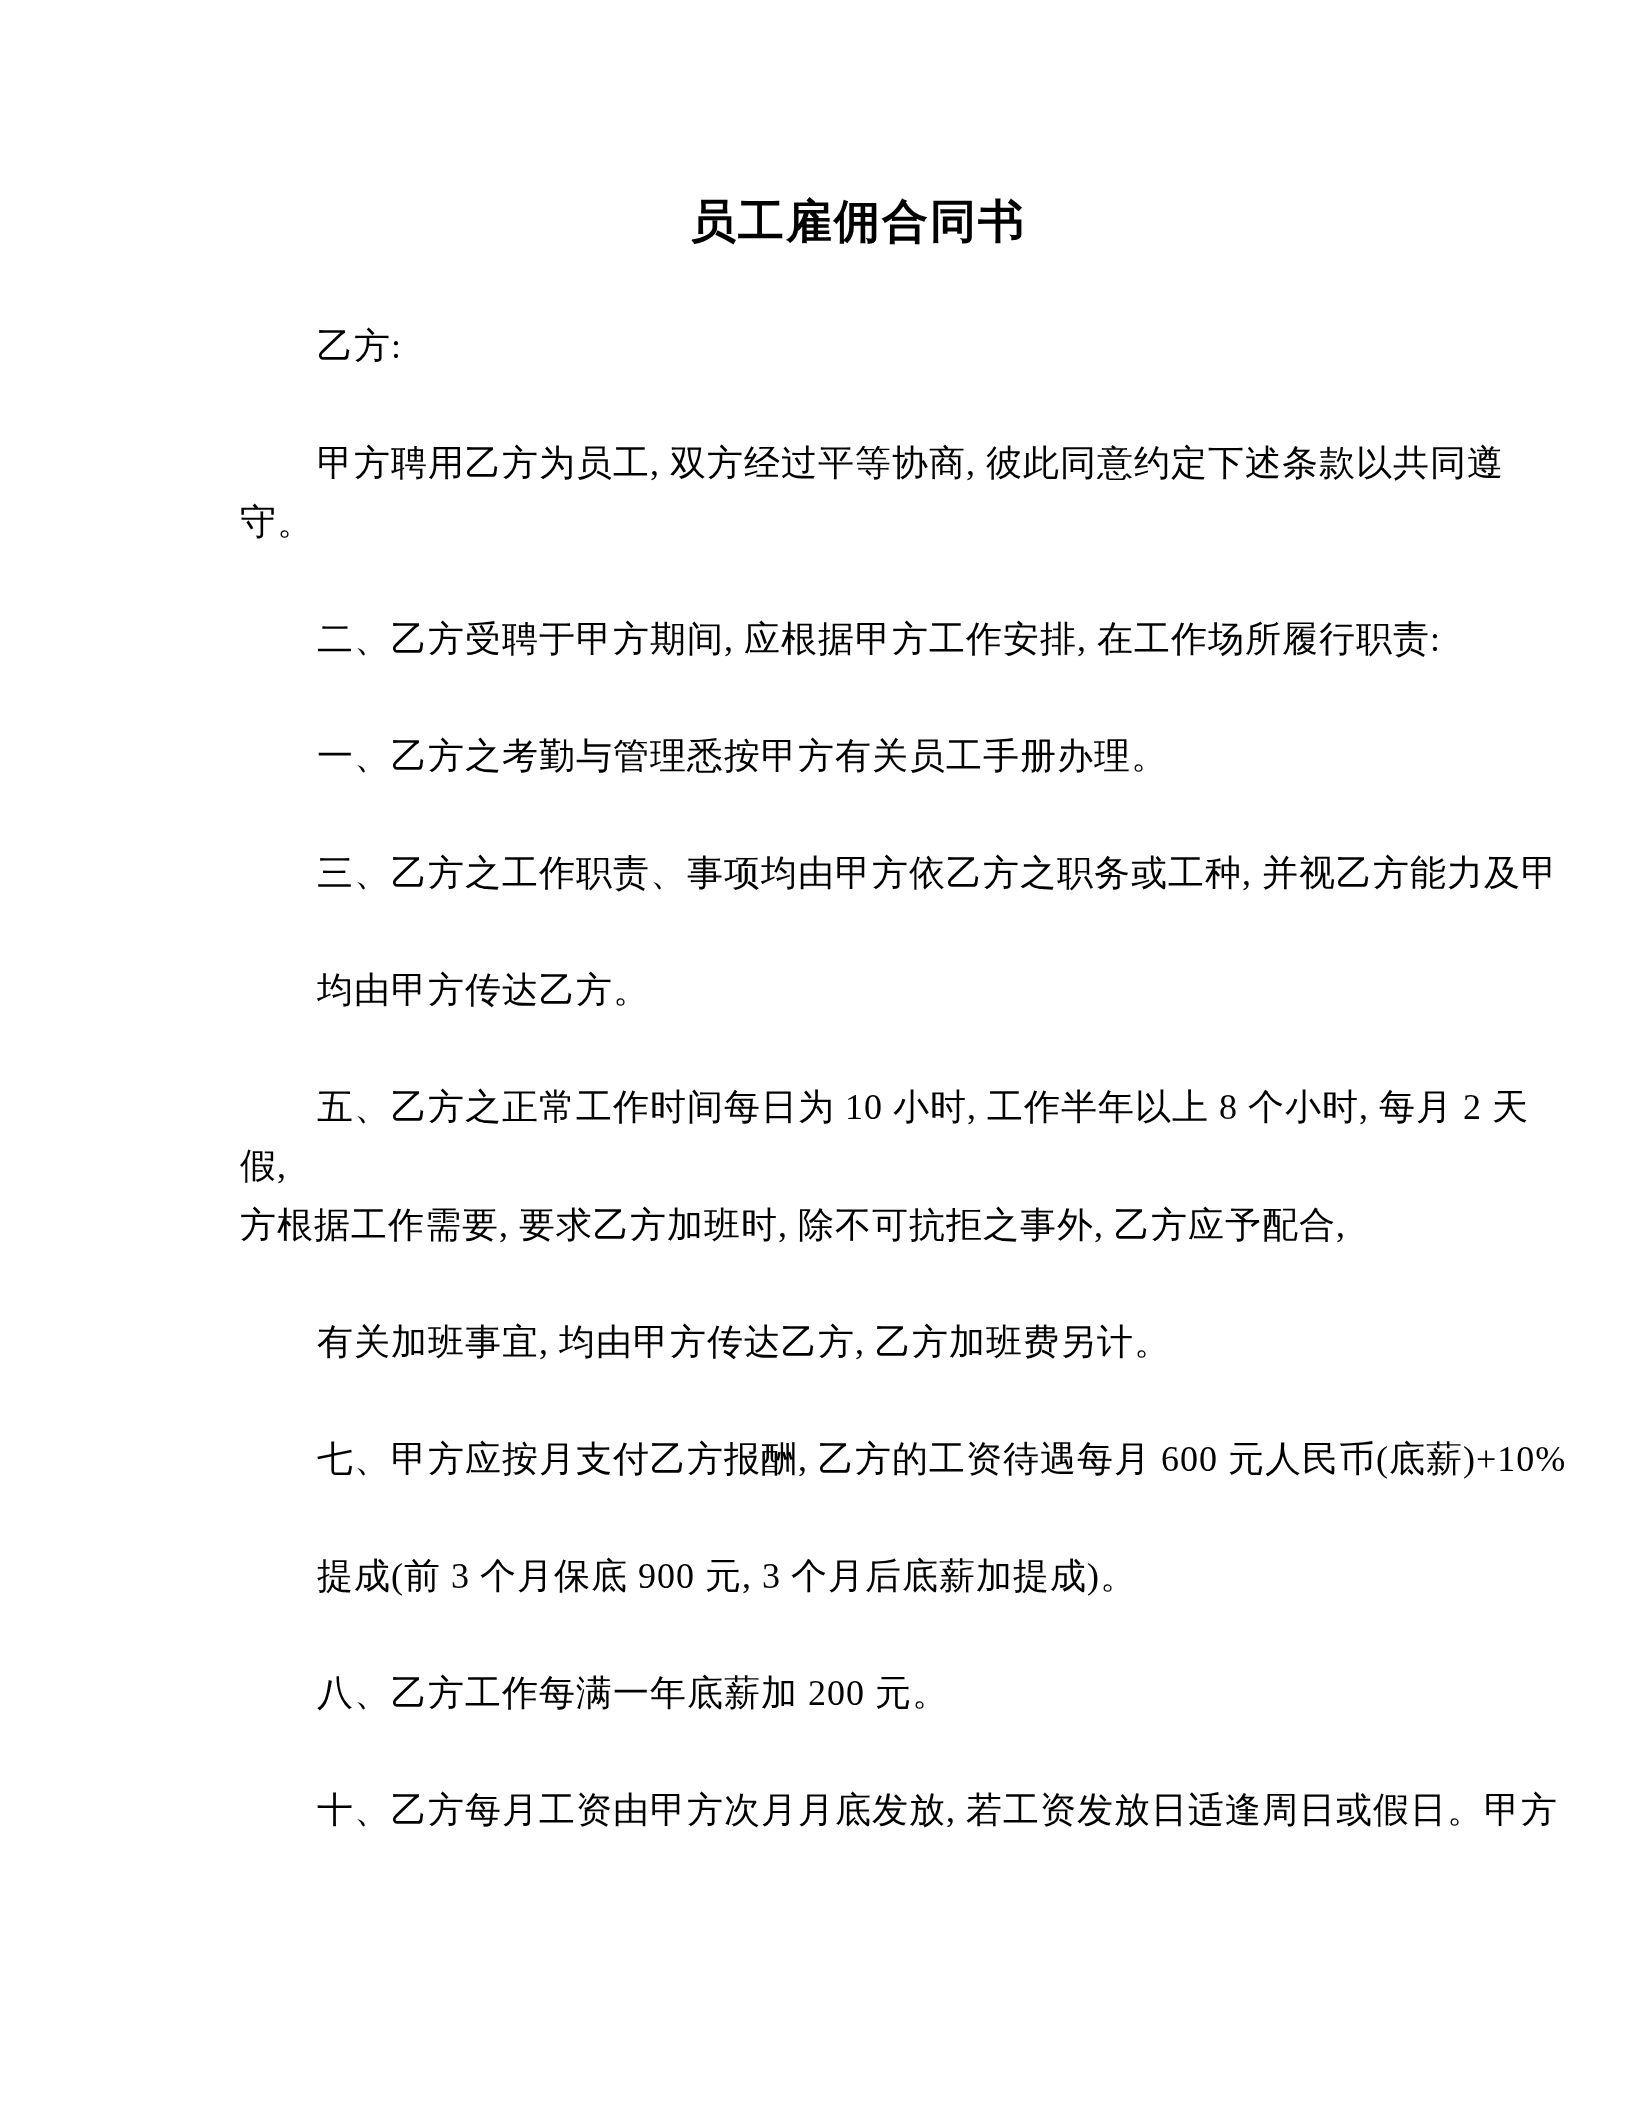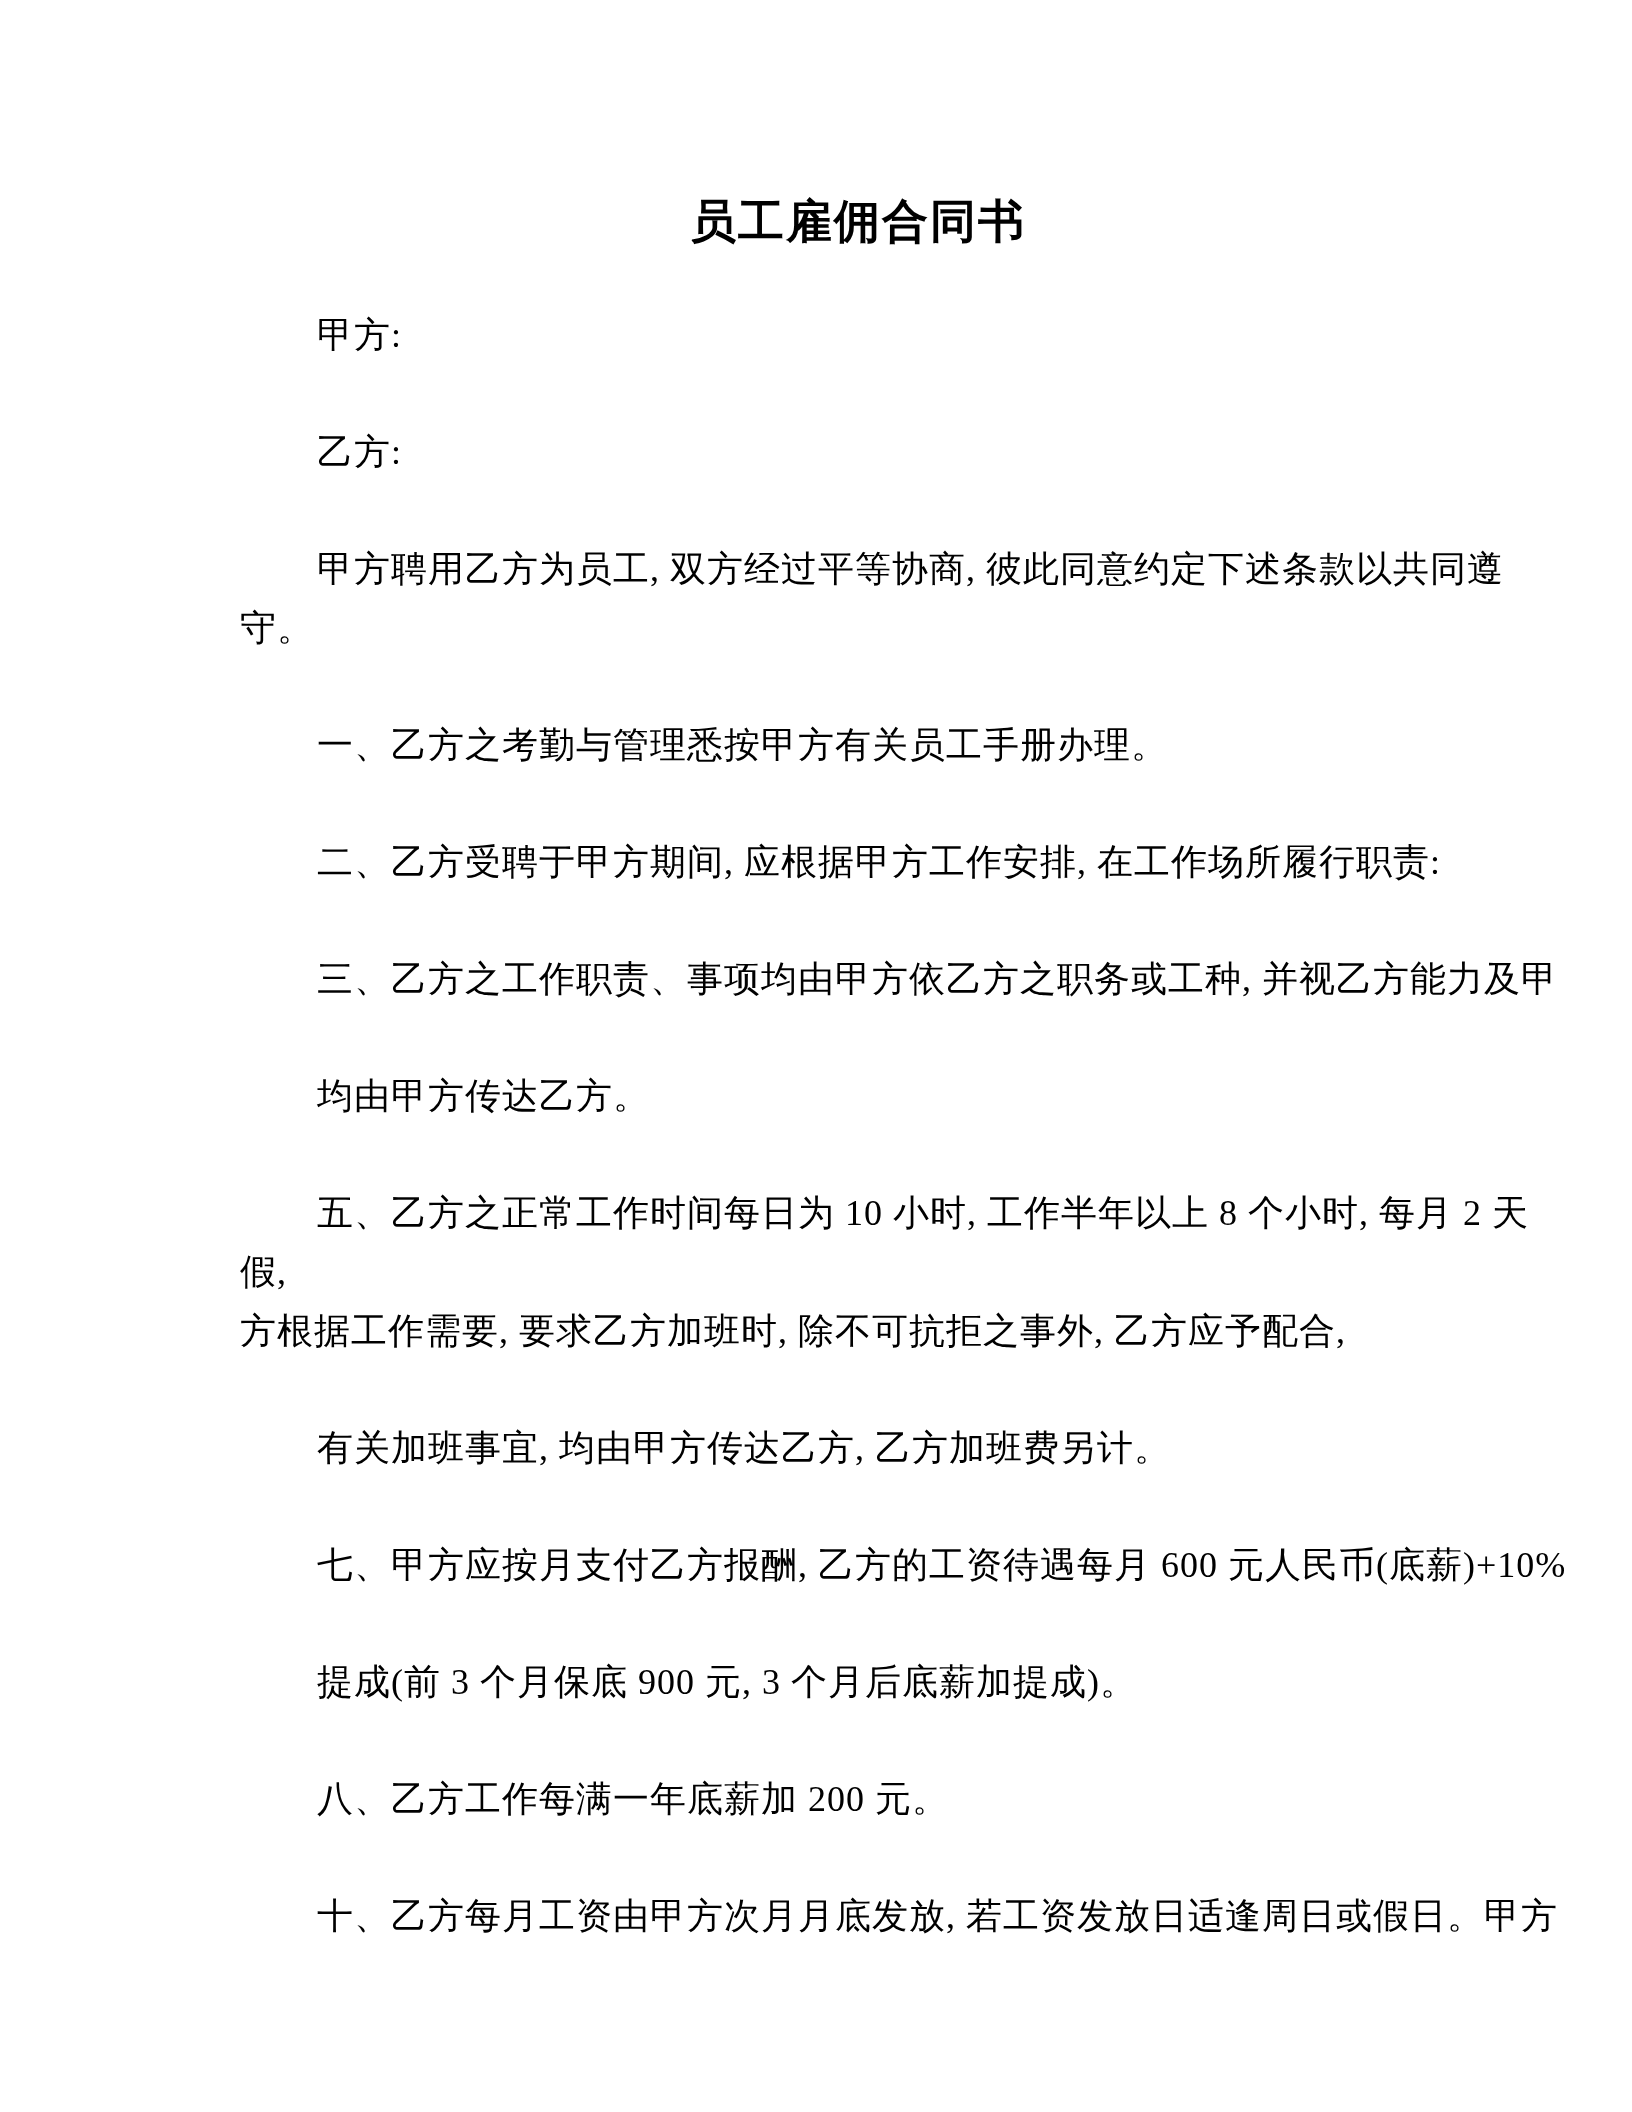--- a/index.html
+++ b/index.html
@@ -41,26 +41,25 @@
   .first-after-title { margin-top: 60px; }
   .gp { margin-top: 71px; }   
   .gw { margin-top: 13px; }   
 </style>
 </head>
 <body>
 
 <div class="page">
   <h1 class="doc-title">员工雇佣合同书</h1>
 
-  <div class="line indent first-after-title">甲方:</div>
   <div class="line indent gp">乙方:</div>
   <div class="line indent gp">甲方聘用乙方为员工, 双方经过平等协商, 彼此同意约定下述条款以共同遵</div>
   <div class="line gw">守。</div>
+  <div class="line indent gp">二、乙方受聘于甲方期间, 应根据甲方工作安排, 在工作场所履行职责:</div>
   <div class="line indent gp">一、乙方之考勤与管理悉按甲方有关员工手册办理。</div>
-  <div class="line indent gp">二、乙方受聘于甲方期间, 应根据甲方工作安排, 在工作场所履行职责:</div>
   <div class="line indent gp">三、乙方之工作职责、事项均由甲方依乙方之职务或工种, 并视乙方能力及甲</div>
   <div class="line indent gp">均由甲方传达乙方。</div>
   <div class="line indent gp">五、乙方之正常工作时间每日为 10 小时, 工作半年以上 8 个小时, 每月 2 天</div>
   <div class="line gw">假,</div>
   <div class="line gw">方根据工作需要, 要求乙方加班时, 除不可抗拒之事外, 乙方应予配合,</div>
   <div class="line indent gp">有关加班事宜, 均由甲方传达乙方, 乙方加班费另计。</div>
   <div class="line indent gp">七、甲方应按月支付乙方报酬, 乙方的工资待遇每月 600 元人民币(底薪)+10%</div>
   <div class="line indent gp">提成(前 3 个月保底 900 元, 3 个月后底薪加提成)。</div>
   <div class="line indent gp">八、乙方工作每满一年底薪加 200 元。</div>
   <div class="line indent gp">十、乙方每月工资由甲方次月月底发放, 若工资发放日适逢周日或假日。甲方</div>

